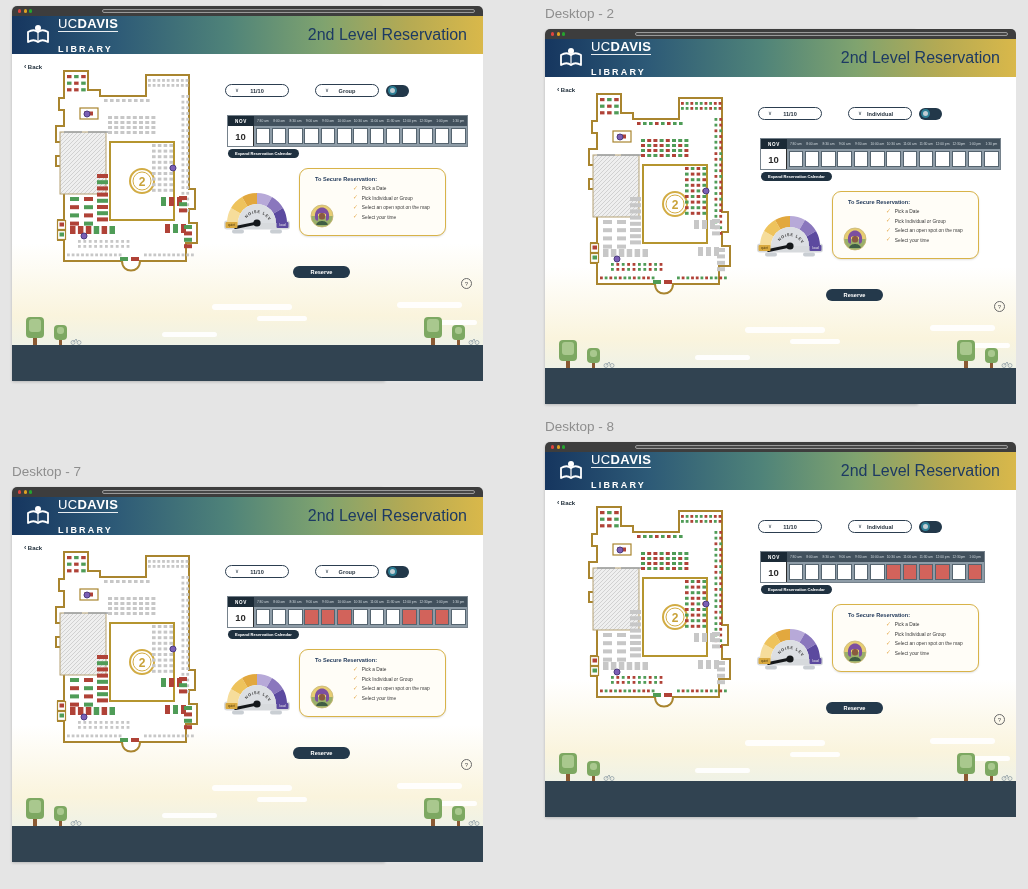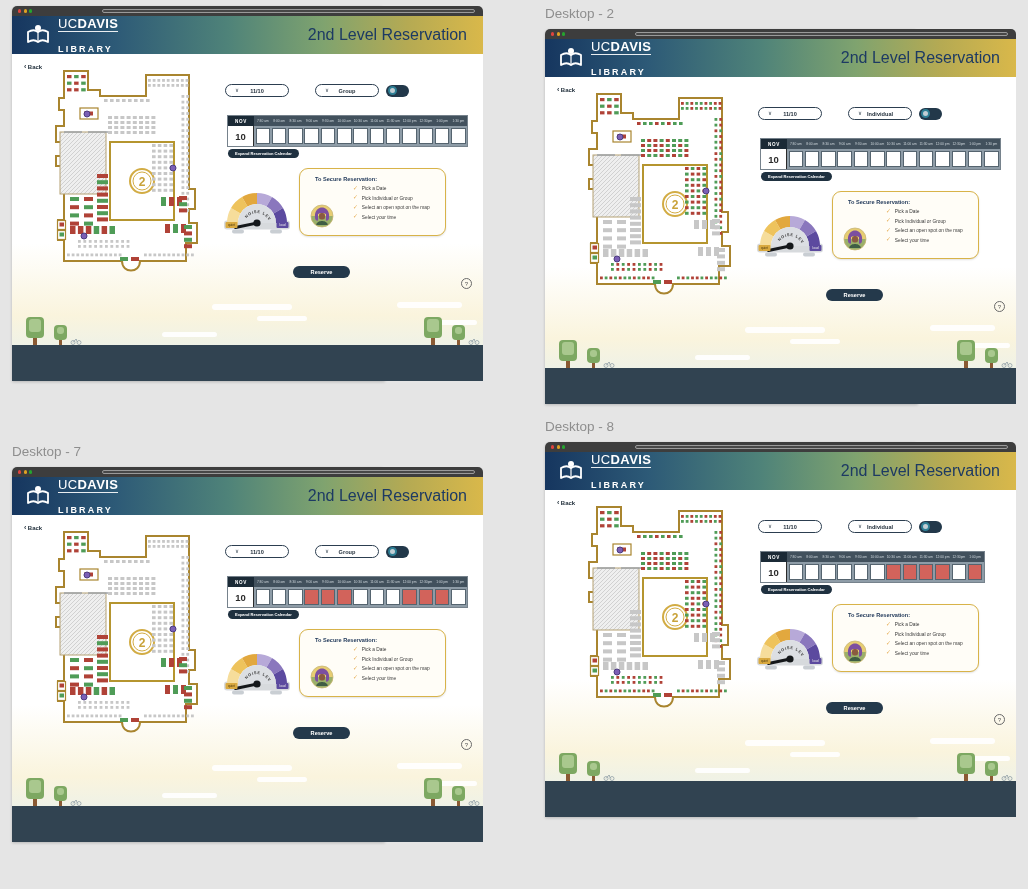--- a/index.html
+++ b/index.html
@@ -5,21 +5,21 @@
   html,body{margin:0;padding:0}
   body{
     width:1028px;height:889px;position:relative;overflow:hidden;
     background:#e5e5e5;
     font-family:"Liberation Sans","DejaVu Sans",sans-serif;
     -webkit-font-smoothing:antialiased;
   }
   .cell{position:absolute;width:471px}
   .cell-0{left:12px;top:6px}
   .cell-1{left:545px;top:6px}
-  .cell-2{left:12px;top:444px}
+  .cell-2{left:12px;top:464px}
   .cell-3{left:545px;top:419px}
   .frame-label{font-size:13.5px;color:#8e8e8e;height:17px;margin-bottom:6px}
 
   
   .frame{position:relative;width:373px;height:375px;background:#fff;
     border-radius:5px 5px 0 0;box-shadow:0 1px 3px rgba(0,0,0,.2)}
   .chrome{position:absolute;left:0;top:0;width:471px;height:10px;background:#3d3d3d;
     border-radius:5px 5px 0 0}
   .dot{position:absolute;top:3.2px;width:3.4px;height:3.4px;border-radius:50%}
   .dot-red{left:6px;background:#e0443e}

